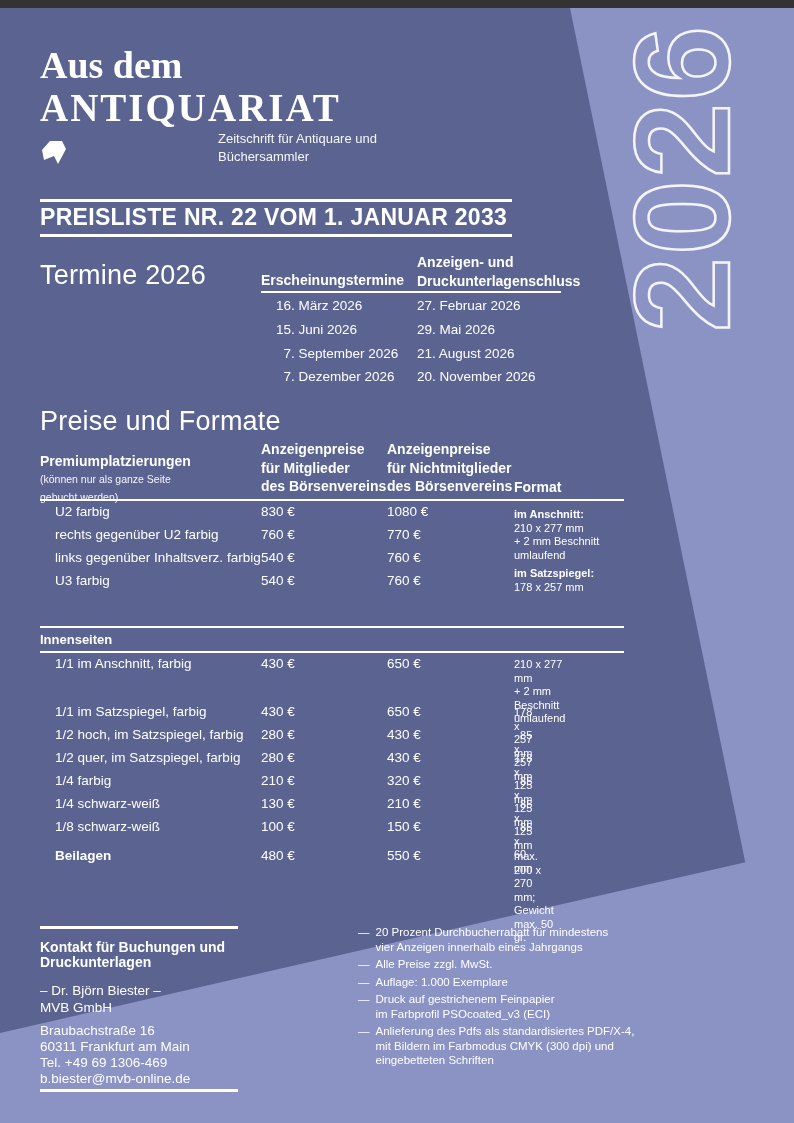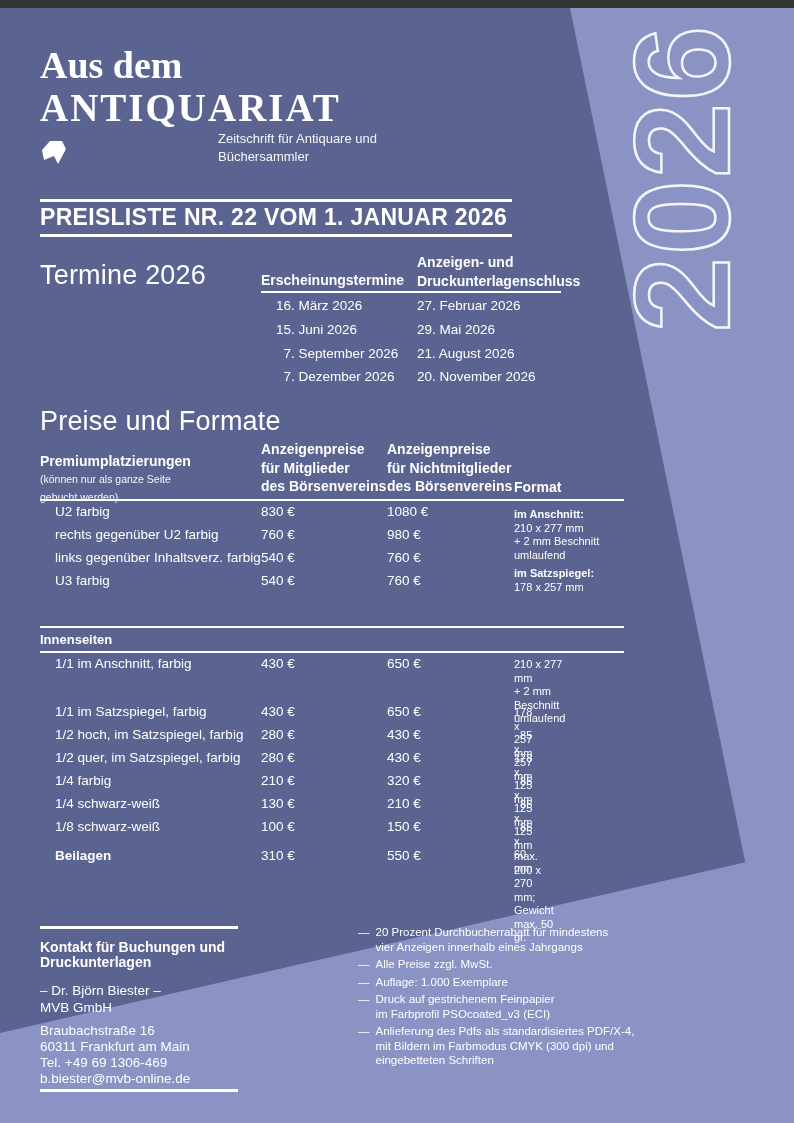--- a/index.html
+++ b/index.html
@@ -63,21 +63,21 @@
   <div class="abs serif logo2">ANTIQUARIAT</div>
   <svg class="abs" style="left:42px;top:133px" width="26" height="24" viewBox="0 0 26 24">
     <path d="M0 9 L8 0 L20 0 L24 8 L16 23 L12 15 L2 19 Z" fill="#ffffff"></path>
   </svg>
   <div class="abs subtitle">Zeitschrift für Antiquare und
 Büchersammler</div>
 
   <div class="abs year" style="left:682px;top:170px">2026</div>
 
   <div class="rule" style="left:40px;top:191px;width:472px;height:3px"></div>
-  <div class="abs banner">PREISLISTE NR. 22 VOM 1. JANUAR 2026</div>
+  <div class="abs banner">PREISLISTE NR. 22 VOM 1. JANUAR 2033</div>
   <div class="rule" style="left:40px;top:226px;width:472px;height:3px"></div>
 
   <div class="abs sectitle" style="left:40px;top:252px">Termine 2026</div>
   <div class="abs hb" style="left:261px;top:263px">Erscheinungstermine</div>
   <div class="abs hb" style="left:417px;top:245px">Anzeigen- und
 Druckunterlagenschluss</div>
   <div class="rule" style="left:261px;top:283px;width:300px;height:2px"></div>
 
   <div class="row trow" style="left:261px;top:290px">
     <span class="cell">16. März 2026</span>
@@ -110,21 +110,21 @@
   <div class="rule" style="left:40px;top:491px;width:584px;height:2px"></div>
 
   <div class="row" style="left:40px;top:496px">
     <span class="cell"><span></span><b>U2</b><span> farbig</span></span>
     <span class="cell c-m">830 €</span>
     <span class="cell c-n">1080 €</span>
   </div>
   <div class="row" style="left:40px;top:519px">
     <span class="cell"><span>rechts gegenüber </span><b>U2</b><span> farbig</span></span>
     <span class="cell c-m">760 €</span>
-    <span class="cell c-n">980 €</span>
+    <span class="cell c-n">770 €</span>
   </div>
   <div class="row" style="left:40px;top:542px">
     <span class="cell"><span>links </span><b>gegenüber Inhaltsverz.</b><span> farbig</span></span>
     <span class="cell c-m">540 €</span>
     <span class="cell c-n">760 €</span>
   </div>
   <div class="row" style="left:40px;top:565px">
     <span class="cell"><span></span><b>U3</b><span> farbig</span></span>
     <span class="cell c-m">540 €</span>
     <span class="cell c-n">760 €</span>
@@ -183,21 +183,21 @@
   </div>
   <div class="row" style="left:40px;top:811px">
     <span class="cell"><b>1/8</b><span> schwarz-weiß</span></span>
     <span class="cell c-m">100 €</span>
     <span class="cell c-n">150 €</span>
     <span class="cell c-f" style="top:2px"> 85 x 60 mm</span>
   </div>
 
   <div class="row" style="left:40px;top:840px">
     <span class="cell" style="font-weight:700">Beilagen</span>
-    <span class="cell c-m">310 €</span>
+    <span class="cell c-m">480 €</span>
     <span class="cell c-n">550 €</span>
     <span class="cell c-f" style="top:2px">max. 200 x 270 mm;
 Gewicht max. 50 gr.</span>
   </div>
 
   <div class="rule" style="left:40px;top:918px;width:198px;height:3px"></div>
   <div class="abs kontakt" style="left:40px;top:932px;font-weight:700;font-size:14px;line-height:15px">Kontakt für Buchungen und
 Druckunterlagen</div>
   <div class="abs kontakt" style="left:40px;top:975px;line-height:16.5px">– Dr. Björn Biester –
 MVB GmbH</div>

